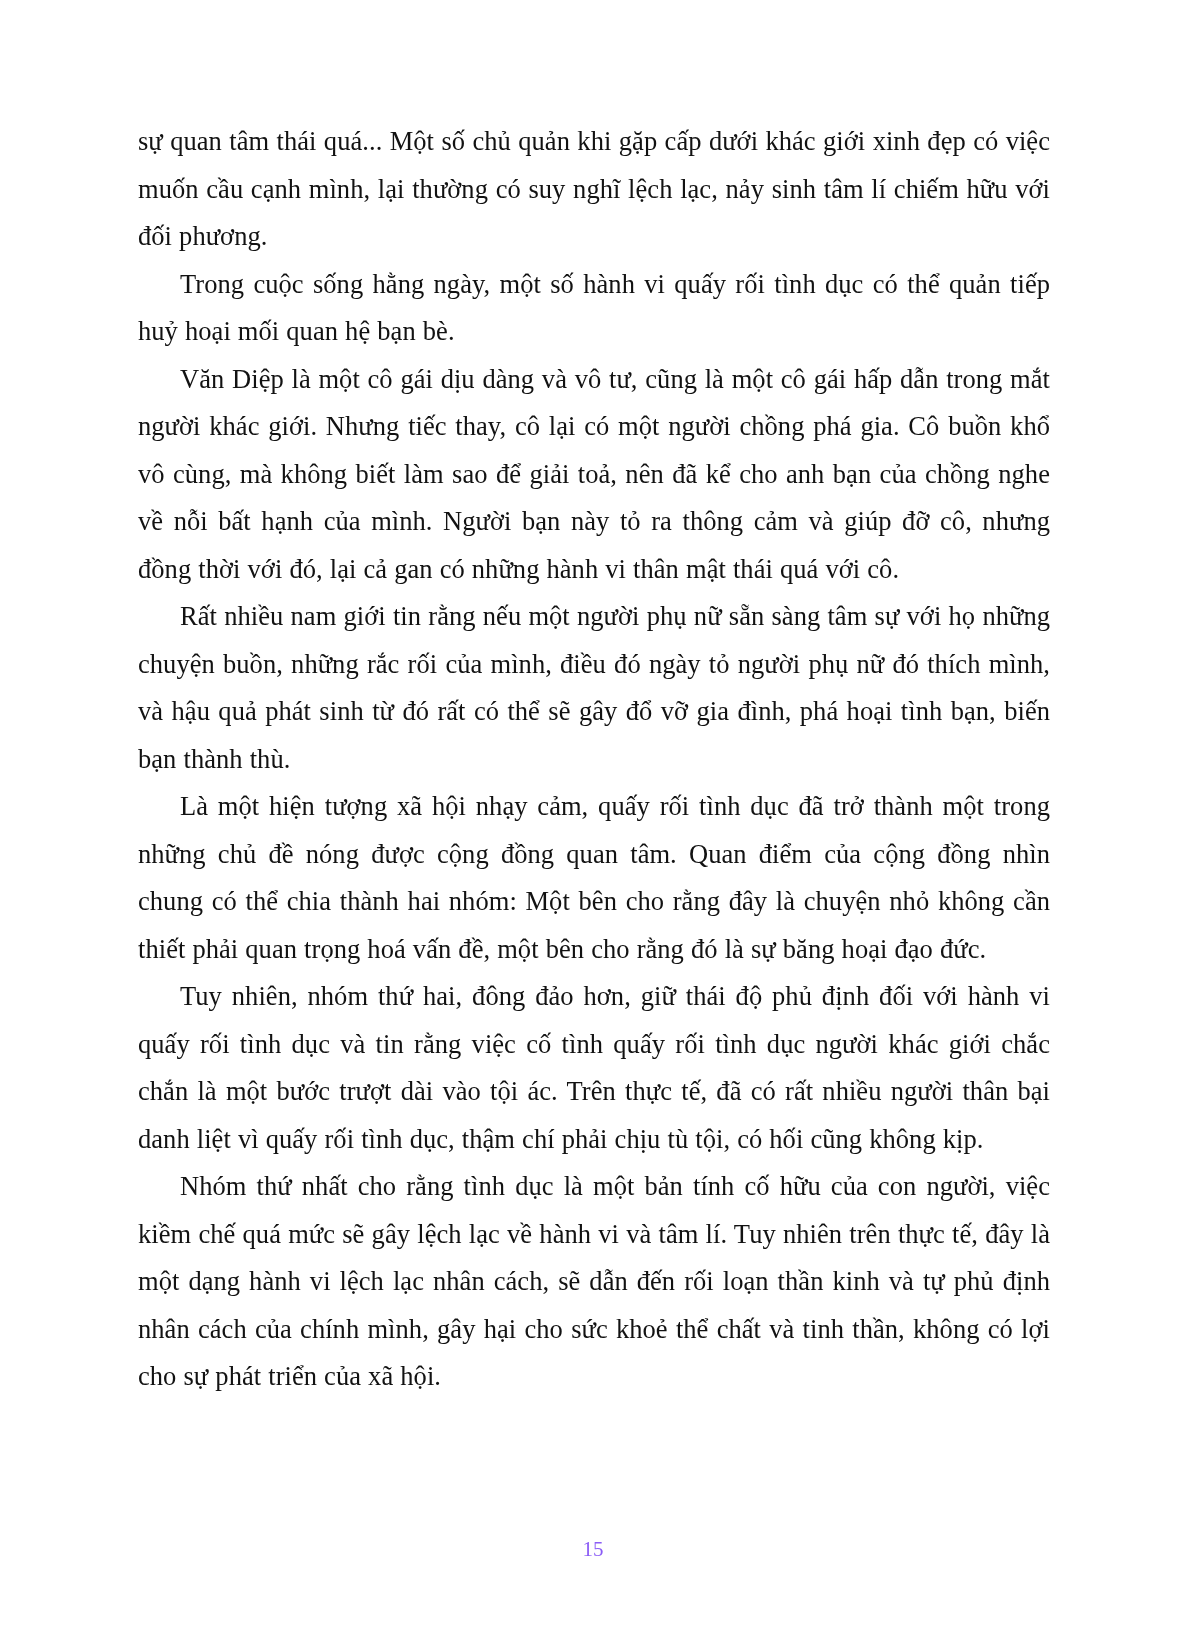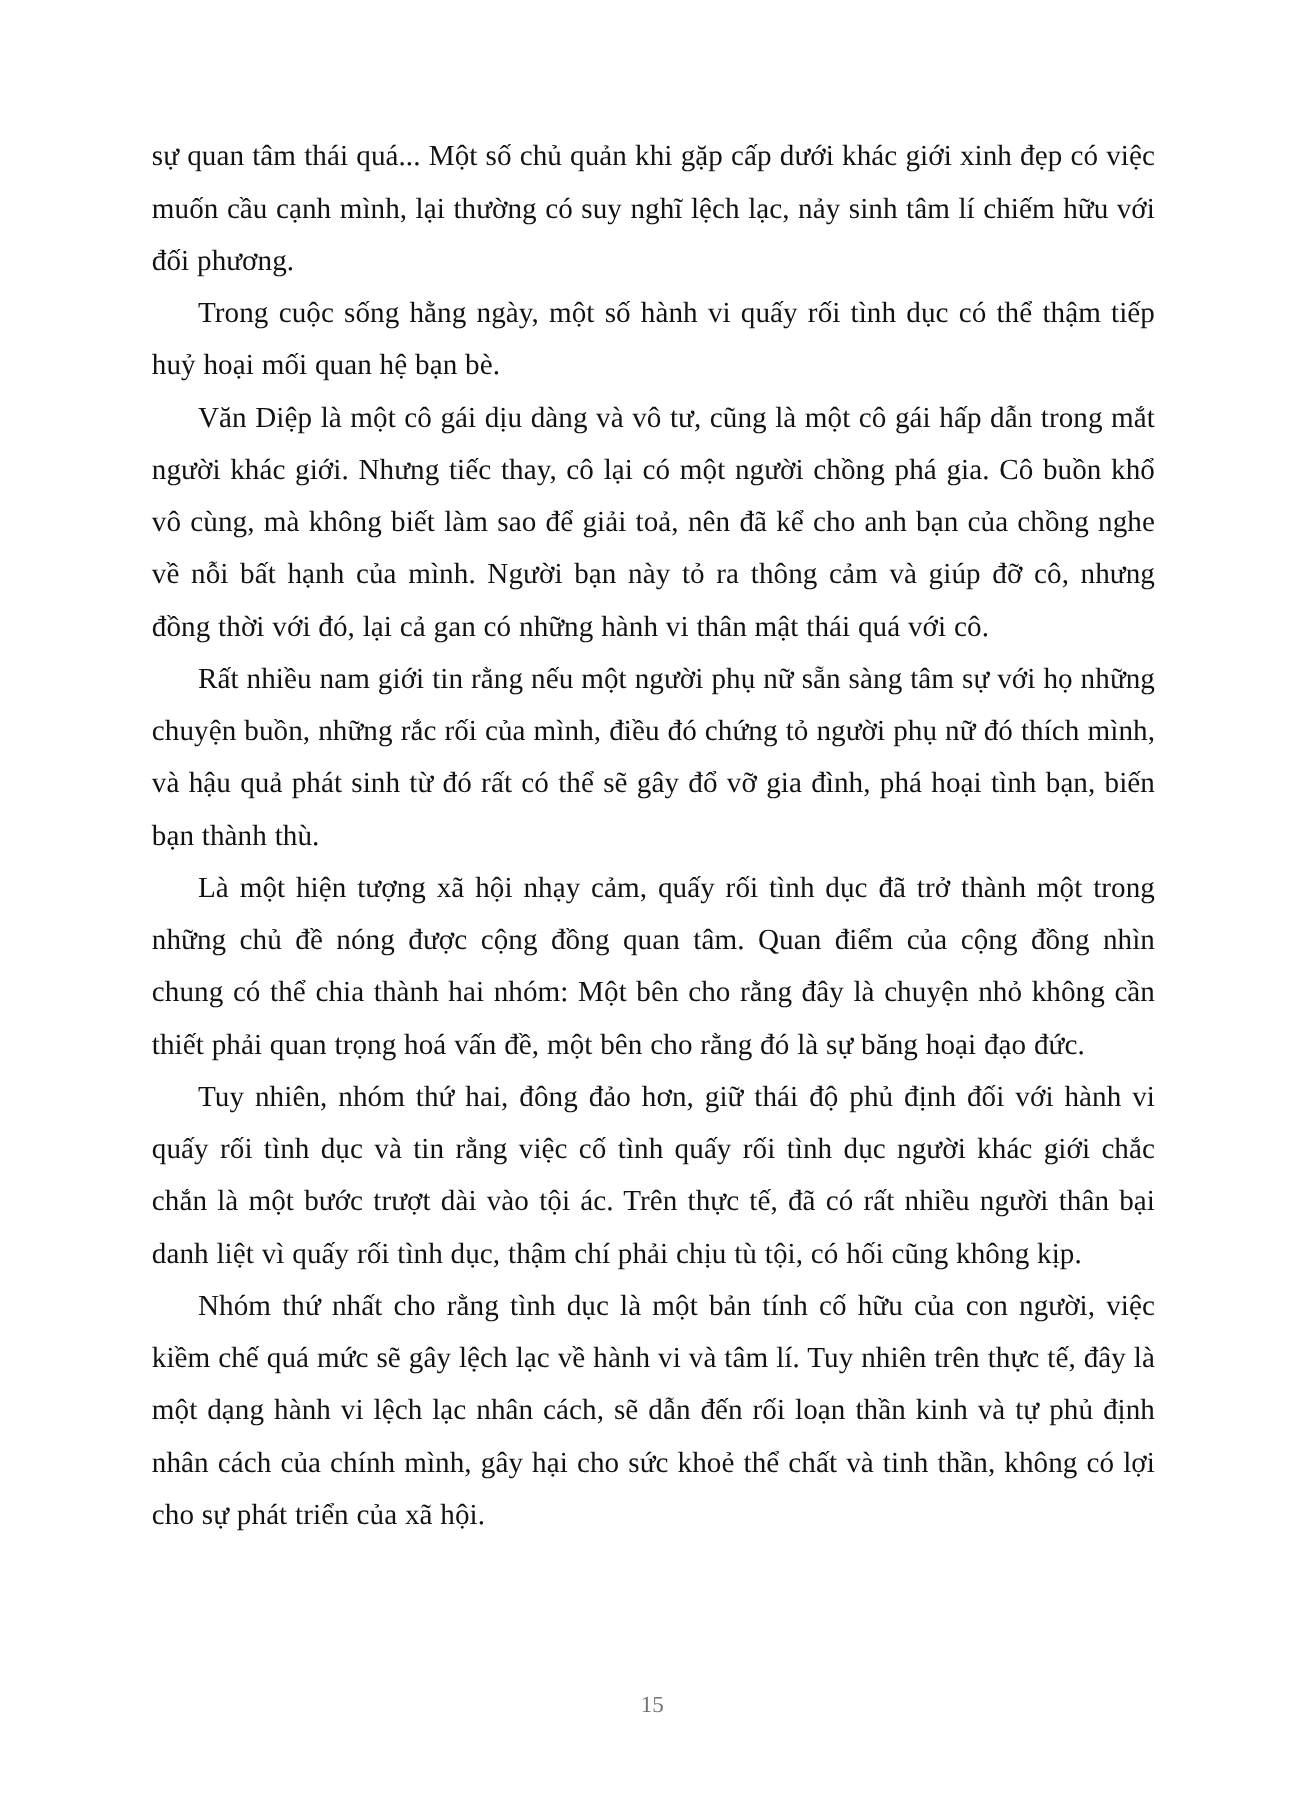--- a/index.html
+++ b/index.html
@@ -38,34 +38,34 @@
   .body-text p.indent {
     text-indent: 42px;
   }
   .page-number {
     position: absolute;
     left: 0;
     right: 0;
     bottom: 84px;
     text-align: center;
     font-size: 21px;
-    color: #737373;
+    color: #8b5cf6;
     font-family: "Liberation Serif", "DejaVu Serif", serif;
   }
 </style>
 </head>
 <body>
 
 <div class="page">
 
   <div class="body-text">
     <p>sự quan tâm thái quá... Một số chủ quản khi gặp cấp dưới khác giới xinh đẹp có việc muốn cầu cạnh mình, lại thường có suy nghĩ lệch lạc, nảy sinh tâm lí chiếm hữu với đối phương.</p>
-    <p class="indent">Trong cuộc sống hằng ngày, một số hành vi quấy rối tình dục có thể thậm tiếp huỷ hoại mối quan hệ bạn bè.</p>
+    <p class="indent">Trong cuộc sống hằng ngày, một số hành vi quấy rối tình dục có thể quản tiếp huỷ hoại mối quan hệ bạn bè.</p>
     <p class="indent">Văn Diệp là một cô gái dịu dàng và vô tư, cũng là một cô gái hấp dẫn trong mắt người khác giới. Nhưng tiếc thay, cô lại có một người chồng phá gia. Cô buồn khổ vô cùng, mà không biết làm sao để giải toả, nên đã kể cho anh bạn của chồng nghe về nỗi bất hạnh của mình. Người bạn này tỏ ra thông cảm và giúp đỡ cô, nhưng đồng thời với đó, lại cả gan có những hành vi thân mật thái quá với cô.</p>
-    <p class="indent">Rất nhiều nam giới tin rằng nếu một người phụ nữ sẵn sàng tâm sự với họ những chuyện buồn, những rắc rối của mình, điều đó chứng tỏ người phụ nữ đó thích mình, và hậu quả phát sinh từ đó rất có thể sẽ gây đổ vỡ gia đình, phá hoại tình bạn, biến bạn thành thù.</p>
+    <p class="indent">Rất nhiều nam giới tin rằng nếu một người phụ nữ sẵn sàng tâm sự với họ những chuyện buồn, những rắc rối của mình, điều đó ngày tỏ người phụ nữ đó thích mình, và hậu quả phát sinh từ đó rất có thể sẽ gây đổ vỡ gia đình, phá hoại tình bạn, biến bạn thành thù.</p>
     <p class="indent">Là một hiện tượng xã hội nhạy cảm, quấy rối tình dục đã trở thành một trong những chủ đề nóng được cộng đồng quan tâm. Quan điểm của cộng đồng nhìn chung có thể chia thành hai nhóm: Một bên cho rằng đây là chuyện nhỏ không cần thiết phải quan trọng hoá vấn đề, một bên cho rằng đó là sự băng hoại đạo đức.</p>
     <p class="indent">Tuy nhiên, nhóm thứ hai, đông đảo hơn, giữ thái độ phủ định đối với hành vi quấy rối tình dục và tin rằng việc cố tình quấy rối tình dục người khác giới chắc chắn là một bước trượt dài vào tội ác. Trên thực tế, đã có rất nhiều người thân bại danh liệt vì quấy rối tình dục, thậm chí phải chịu tù tội, có hối cũng không kịp.</p>
     <p class="indent">Nhóm thứ nhất cho rằng tình dục là một bản tính cố hữu của con người, việc kiềm chế quá mức sẽ gây lệch lạc về hành vi và tâm lí. Tuy nhiên trên thực tế, đây là một dạng hành vi lệch lạc nhân cách, sẽ dẫn đến rối loạn thần kinh và tự phủ định nhân cách của chính mình, gây hại cho sức khoẻ thể chất và tinh thần, không có lợi cho sự phát triển của xã hội.</p>
   </div>
 
   <div class="page-number">15</div>
 
 </div>
 
 </body></html>

